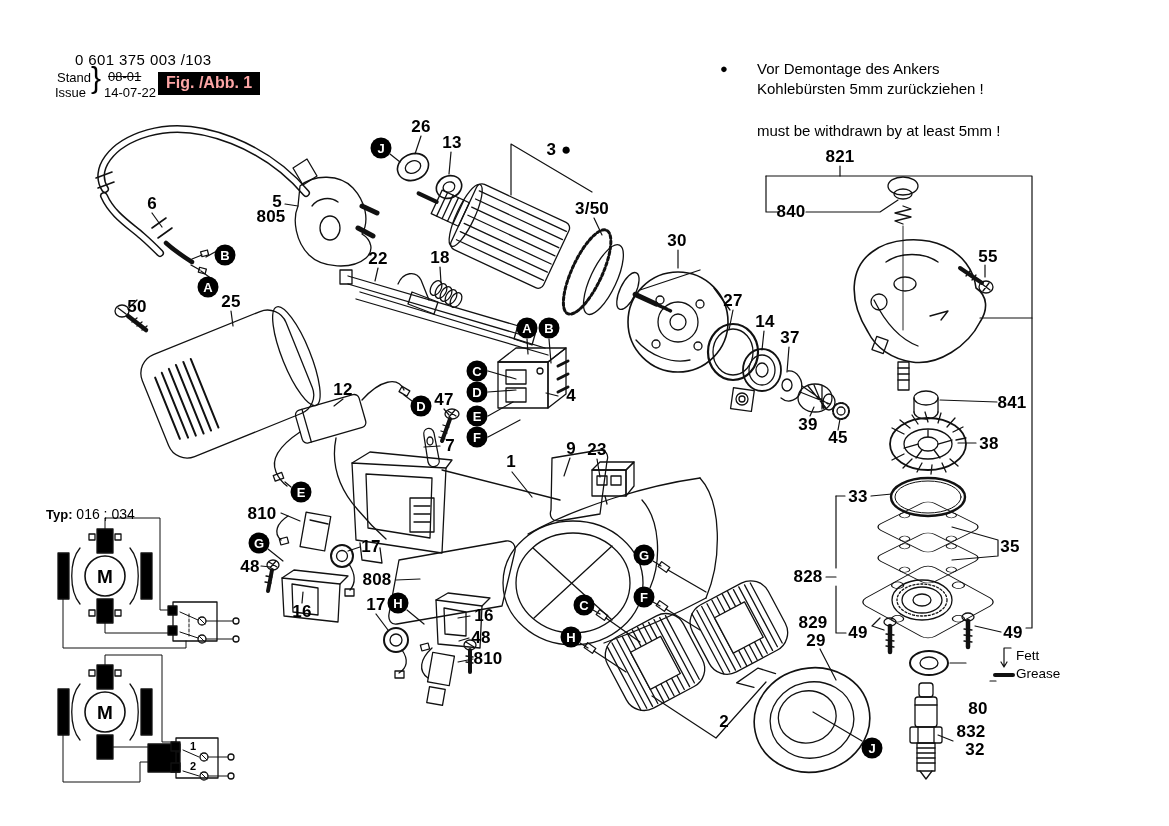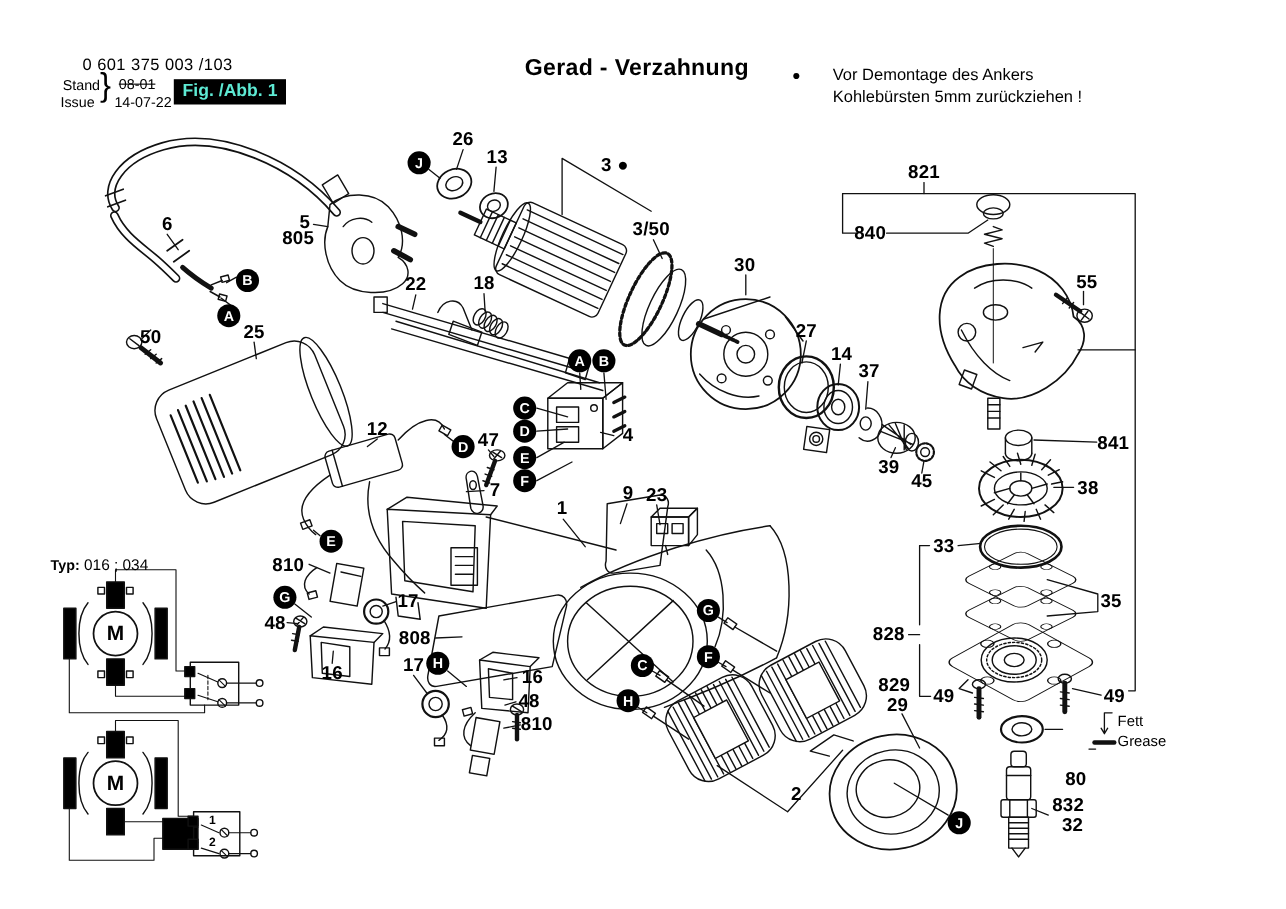--- a/index.html
+++ b/index.html
@@ -9,21 +9,21 @@
   .abs{position:absolute;}
   .plabel{position:absolute;transform:translate(-50%,-50%);font-weight:700;font-size:17px;
           letter-spacing:.2px;white-space:nowrap;color:#000;z-index:5;}
   .badge{position:absolute;transform:translate(-50%,-50%);width:21px;height:21px;border-radius:50%;
          background:#000;color:#fff;font-weight:700;font-size:13px;display:flex;align-items:center;
          justify-content:center;z-index:6;}
   .hdr-num{font-size:15px;letter-spacing:.4px;}
   .hdr-small{font-size:13px;}
   .brace{font-size:30px;font-weight:400;line-height:30px;}
   .strike{text-decoration:line-through;}
-  .figbox{background:#000;color:#5eead4;font-weight:700;font-size:16px;padding:2px 8px 3px 8px;}
+  .figbox{background:#000;color:#fca5a5;font-weight:700;font-size:16px;padding:2px 8px 3px 8px;}
   .title{font-size:21px;font-weight:700;letter-spacing:.3px;}
   .note{font-size:15px;line-height:18px;margin-left:20px;}
   .bullet{font-size:13px;}
   .foot{font-size:13px;line-height:14px;}
   .typlbl{font-size:13px;font-weight:700;}
   .typval{font-size:14px;font-weight:400;}
   .grease{font-size:13.5px;line-height:16px;}
   .mlabel{position:absolute;transform:translate(-50%,-50%);font-size:19px;font-weight:700;z-index:5;}
   .circnum{position:absolute;transform:translate(-50%,-50%);font-size:11px;font-weight:700;z-index:5;}
 </style>
@@ -455,25 +455,25 @@
     </g>
   </svg>
 
   <div class="abs hdr-num" style="left:75px;top:51px;">0 601 375 003 /103</div>
   <div class="abs hdr-small" style="left:57px;top:70px;">Stand</div>
   <div class="abs hdr-small" style="left:55px;top:85px;">Issue</div>
   <div class="abs brace" style="left:91px;top:63px;">}</div>
   <div class="abs hdr-small strike" style="left:108px;top:69px;">08-01</div>
   <div class="abs hdr-small" style="left:104px;top:85px;">14-07-22</div>
   <div class="abs figbox" style="left:158px;top:72px;">Fig. /Abb. 1</div>
-  <div class="abs title" style="left:477px;top:50px;">Gerad - Verzahnung</div>
 
   <div class="abs bullet" style="left:720px;top:61px;">●</div>
   <div class="abs note" style="left:737px;top:60px;">Vor Demontage des Ankers</div>
   <div class="abs note" style="left:737px;top:80px;">Kohlebürsten 5mm zurückziehen !</div>
+  <div class="abs note" style="left:737px;top:122px;">must be withdrawn by at least 5mm !</div>
 
   <div class="abs" style="left:46px;top:505px;">
     <span class="typlbl">Typ:</span><span class="typval"> 016 ; 034</span>
   </div>
   <div class="abs grease" style="left:1016px;top:648px;">Fett</div>
   <div class="abs grease" style="left:1016px;top:666px;">Grease</div>
 
   <div class="mlabel" style="left:105px;top:577px;">M</div>
   <div class="mlabel" style="left:105px;top:713px;">M</div>
   <div class="circnum" style="left:193px;top:746px;">1</div>

